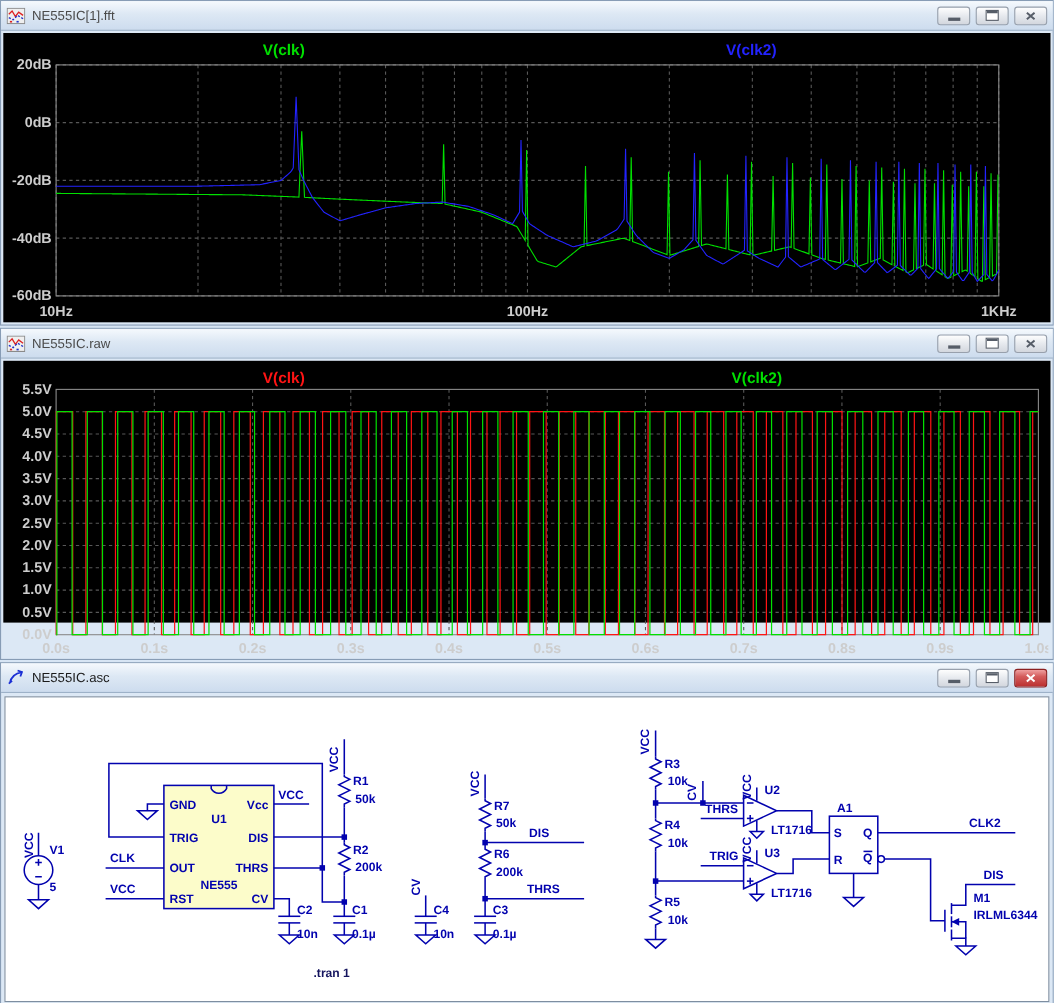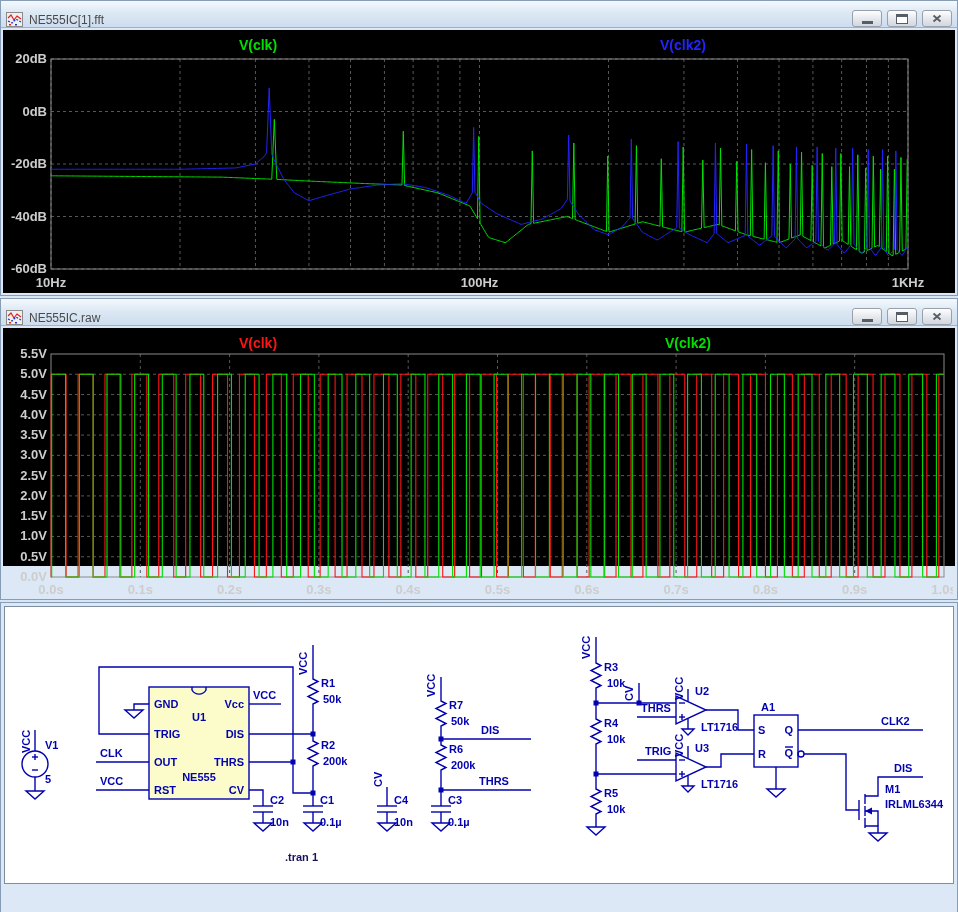--- a/index.html
+++ b/index.html
@@ -1,19 +1,19 @@
 <!DOCTYPE html>
 <html><head>
 <meta charset="utf-8">
 <style>
   html,body{margin:0;padding:0}
   body{width:958px;height:912px;overflow:hidden;background:#d7e5f4;position:relative;
        font-family:"Liberation Sans",sans-serif;}
   .win{position:absolute;left:0;width:956px;border:1px solid #879cb5;background:#dce8f5;}
-  .titlebar{height:26px;display:flex;align-items:flex-end;padding:0 5px;gap:6px;
+  .titlebar{height:26px;display:flex;align-items:center;padding:0 5px;gap:6px;
     background:linear-gradient(#f5f9fd,#dde8f4 45%,#cddcee);border-bottom:1px solid #9db1c8;}
   .wtitle{font-size:12px;color:#4a4a4a;}
   .win.active .wtitle{color:#1a1a1a;}
   .wbtns{margin-left:auto;display:flex;gap:5px;}
   .wbtn{width:30px;height:17px;border:1px solid #98a0ac;border-radius:3px;padding:0;margin:0;
     background:linear-gradient(#fefefe,#e6e9ee 50%,#d3d7de);display:flex;align-items:center;justify-content:center;cursor:default;}
   .wbtn.red{background:linear-gradient(#efa0a0,#d45c5c 40%,#bb3030);border-color:#8c2020;}
   .plot-content{position:relative;margin:2px;background:#000;}
   .asc-content{position:relative;margin:3px;background:#fff;border:1px solid #7e8fa0;border:1px solid #7e8ea0;}
   svg{display:block}
@@ -171,20 +171,41 @@
         <text x="941" y="266" fill="#cdcdcd" text-anchor="middle" style="font:bold 13px 'Liberation Sans',sans-serif">1.0s</text>
         <text x="255" y="20" fill="#ff1414" text-anchor="middle" style="font:bold 14px 'Liberation Sans',sans-serif">V(clk)</text>
         <text x="685" y="20" fill="#00e000" text-anchor="middle" style="font:bold 14px 'Liberation Sans',sans-serif">V(clk2)</text>
         <path d="M48.00,249.00 L48.18,249.00 L48.18,46.27 L63.13,46.27 L63.13,249.00 L75.08,249.00 L75.08,46.27 L90.03,46.27 L90.03,249.00 L101.97,249.00 L101.97,46.27 L116.93,46.27 L116.93,249.00 L128.87,249.00 L128.87,46.27 L143.83,46.27 L143.83,249.00 L155.77,249.00 L155.77,46.27 L170.72,46.27 L170.72,249.00 L182.67,249.00 L182.67,46.27 L197.62,46.27 L197.62,249.00 L209.56,249.00 L209.56,46.27 L224.52,46.27 L224.52,249.00 L236.46,249.00 L236.46,46.27 L251.42,46.27 L251.42,249.00 L263.36,249.00 L263.36,46.27 L278.31,46.27 L278.31,249.00 L290.26,249.00 L290.26,46.27 L305.21,46.27 L305.21,249.00 L317.15,249.00 L317.15,46.27 L332.11,46.27 L332.11,249.00 L344.05,249.00 L344.05,46.27 L359.01,46.27 L359.01,249.00 L370.95,249.00 L370.95,46.27 L385.90,46.27 L385.90,249.00 L397.85,249.00 L397.85,46.27 L412.80,46.27 L412.80,249.00 L424.74,249.00 L424.74,46.27 L439.70,46.27 L439.70,249.00 L451.64,249.00 L451.64,46.27 L466.60,46.27 L466.60,249.00 L478.54,249.00 L478.54,46.27 L493.50,46.27 L493.50,249.00 L505.44,249.00 L505.44,46.27 L520.39,46.27 L520.39,249.00 L532.34,249.00 L532.34,46.27 L547.29,46.27 L547.29,249.00 L559.23,249.00 L559.23,46.27 L574.19,46.27 L574.19,249.00 L586.13,249.00 L586.13,46.27 L601.09,46.27 L601.09,249.00 L613.03,249.00 L613.03,46.27 L627.98,46.27 L627.98,249.00 L639.93,249.00 L639.93,46.27 L654.88,46.27 L654.88,249.00 L666.82,249.00 L666.82,46.27 L681.78,46.27 L681.78,249.00 L693.72,249.00 L693.72,46.27 L708.68,46.27 L708.68,249.00 L720.62,249.00 L720.62,46.27 L735.57,46.27 L735.57,249.00 L747.52,249.00 L747.52,46.27 L762.47,46.27 L762.47,249.00 L774.41,249.00 L774.41,46.27 L789.37,46.27 L789.37,249.00 L801.31,249.00 L801.31,46.27 L816.27,46.27 L816.27,249.00 L828.21,249.00 L828.21,46.27 L843.16,46.27 L843.16,249.00 L855.11,249.00 L855.11,46.27 L870.06,46.27 L870.06,249.00 L882.00,249.00 L882.00,46.27 L896.96,46.27 L896.96,249.00 L908.90,249.00 L908.90,46.27 L923.86,46.27 L923.86,249.00 L935.80,249.00 L935.80,46.27 L941.00,46.27" fill="none" stroke="#ff1414" stroke-width="1.1"></path>
         <path d="M48.00,249.00 L48.71,249.00 L48.71,46.27 L62.54,46.27 L62.54,249.00 L76.36,249.00 L76.36,46.27 L90.18,46.27 L90.18,249.00 L104.01,249.00 L104.01,46.27 L117.83,46.27 L117.83,249.00 L131.66,249.00 L131.66,46.27 L145.48,46.27 L145.48,249.00 L159.30,249.00 L159.30,46.27 L173.13,46.27 L173.13,249.00 L186.95,249.00 L186.95,46.27 L200.77,46.27 L200.77,249.00 L214.60,249.00 L214.60,46.27 L228.42,46.27 L228.42,249.00 L242.24,249.00 L242.24,46.27 L256.07,46.27 L256.07,249.00 L269.89,249.00 L269.89,46.27 L283.71,46.27 L283.71,249.00 L297.54,249.00 L297.54,46.27 L311.36,46.27 L311.36,249.00 L325.18,249.00 L325.18,46.27 L339.01,46.27 L339.01,249.00 L352.83,249.00 L352.83,46.27 L366.66,46.27 L366.66,249.00 L380.48,249.00 L380.48,46.27 L394.30,46.27 L394.30,249.00 L408.13,249.00 L408.13,46.27 L421.95,46.27 L421.95,249.00 L435.77,249.00 L435.77,46.27 L449.60,46.27 L449.60,249.00 L463.42,249.00 L463.42,46.27 L477.24,46.27 L477.24,249.00 L491.07,249.00 L491.07,46.27 L504.89,46.27 L504.89,249.00 L518.71,249.00 L518.71,46.27 L532.54,46.27 L532.54,249.00 L546.36,249.00 L546.36,46.27 L560.18,46.27 L560.18,249.00 L574.01,249.00 L574.01,46.27 L587.83,46.27 L587.83,249.00 L601.66,249.00 L601.66,46.27 L615.48,46.27 L615.48,249.00 L629.30,249.00 L629.30,46.27 L643.13,46.27 L643.13,249.00 L656.95,249.00 L656.95,46.27 L670.77,46.27 L670.77,249.00 L684.60,249.00 L684.60,46.27 L698.42,46.27 L698.42,249.00 L712.24,249.00 L712.24,46.27 L726.07,46.27 L726.07,249.00 L739.89,249.00 L739.89,46.27 L753.71,46.27 L753.71,249.00 L767.54,249.00 L767.54,46.27 L781.36,46.27 L781.36,249.00 L795.18,249.00 L795.18,46.27 L809.01,46.27 L809.01,249.00 L822.83,249.00 L822.83,46.27 L836.66,46.27 L836.66,249.00 L850.48,249.00 L850.48,46.27 L864.30,46.27 L864.30,249.00 L878.13,249.00 L878.13,46.27 L891.95,46.27 L891.95,249.00 L905.77,249.00 L905.77,46.27 L919.60,46.27 L919.60,249.00 L933.42,249.00 L933.42,46.27 L941.00,46.27" fill="none" stroke="#00e000" stroke-width="1.1"></path>
       </svg>
   </div>
 </section>
 
 <section class="win active" style="top:602px;height:312px">
+  <div class="titlebar">
+    <span>
+      <svg width="17" height="16">
+          <path d="M3,13 C4,7 8,4 14,3 M10,1.5 L14,3 L12.5,7 M2,13.5 L5,11" fill="none" stroke="#1b2fd4" stroke-width="1.6"></path>
+        </svg>
+    </span>
+    <span class="wtitle">NE555IC.asc</span>
+    <span class="wbtns">
+      <button class="wbtn">
+          <span class="gm"></span>
+        </button>
+      <button class="wbtn">
+          <span class="gr"></span>
+        </button>
+      <button class="wbtn red">
+          <svg width="10" height="9">
+            <path d="M1.5,1.5 L8.5,7.5 M8.5,1.5 L1.5,7.5" stroke="#ffffff" stroke-width="1.8"></path>
+          </svg>
+        </button>
+    </span>
+  </div>
   <div class="asc-content" style="height:276px">
     <svg class="sch" width="948" height="276" viewBox="4 630 948 276">
 
       <g>
         <line x1="34" y1="753" x2="34" y2="774"></line>
         <circle cx="34" cy="787" r="13"></circle>
         <line x1="34" y1="777" x2="34" y2="783"></line>
           <line x1="31" y1="780" x2="37" y2="780"></line>
         <line x1="31" y1="793" x2="37" y2="793"></line>
         <line x1="34" y1="800" x2="34" y2="814"></line>

